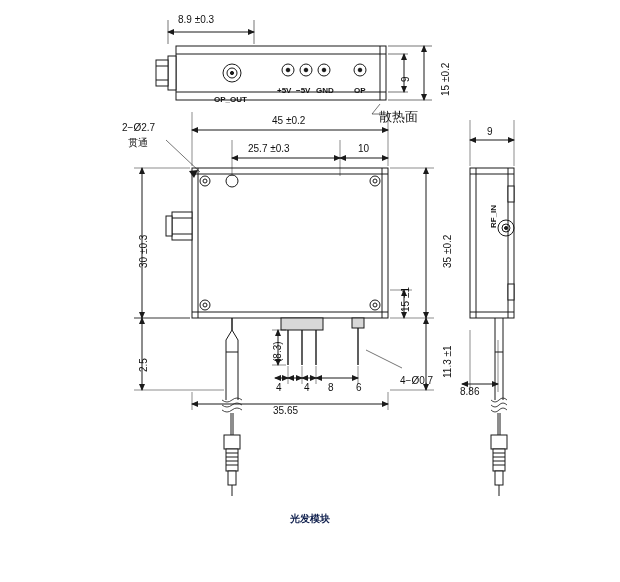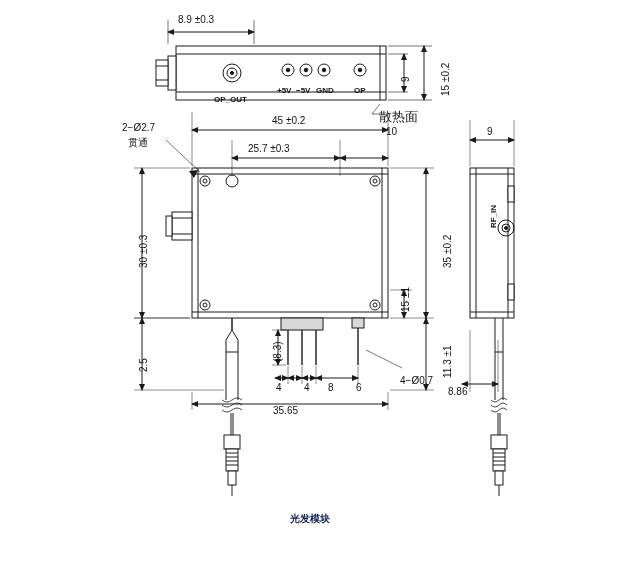--- a/index.html
+++ b/index.html
@@ -254,35 +254,35 @@
   <div class="lbl" style="left:296px;top:86px;">−5V</div>
   <div class="lbl" style="left:316px;top:86px;">GND</div>
   <div class="lbl" style="left:354px;top:86px;">OP</div>
   <div class="note" style="left:379px;top:108px;font-size:13px;color:#111;">散热面</div>
 
   <div class="dimtxt" style="left:122px;top:122px;">2−Ø2.7</div>
   <div class="note" style="left:128px;top:136px;font-size:10px;color:#111;">贯通</div>
 
   <div class="dimtxt" style="left:272px;top:115px;">45 ±0.2</div>
   <div class="dimtxt" style="left:248px;top:143px;">25.7 ±0.3</div>
-  <div class="dimtxt" style="left:358px;top:126px;margin-left:28px;">10</div>
+  <div class="dimtxt" style="left:358px;top:143px;">10</div>
 
   <div class="dimtxt rot" style="left:138px;top:268px;">30 ±0.3</div>
   <div class="dimtxt rot" style="left:138px;top:372px;">2.5</div>
   <div class="dimtxt rot" style="left:442px;top:268px;">35 ±0.2</div>
   <div class="dimtxt rot" style="left:400px;top:312px;">15 ±1</div>
   <div class="dimtxt rot" style="left:442px;top:378px;">11.3 ±1</div>
   <div class="dimtxt rot" style="left:272px;top:362px;">(8.3)</div>
 
   <div class="dimtxt" style="left:276px;top:382px;">4</div>
   <div class="dimtxt" style="left:304px;top:382px;">4</div>
   <div class="dimtxt" style="left:328px;top:382px;">8</div>
   <div class="dimtxt" style="left:356px;top:382px;">6</div>
   <div class="dimtxt" style="left:400px;top:375px;">4−Ø0.7</div>
   <div class="dimtxt" style="left:273px;top:405px;">35.65</div>
 
   <div class="dimtxt" style="left:487px;top:126px;">9</div>
-  <div class="dimtxt" style="left:448px;top:386px;">8.86</div>
+  <div class="dimtxt" style="left:460px;top:386px;">8.86</div>
   <div class="lbl rot" style="left:489px;top:228px;">RF_IN</div>
 
   <div class="cap" style="left:0;top:512px;width:620px;">光发模块</div>
 
 </div>
 
 </body></html>

